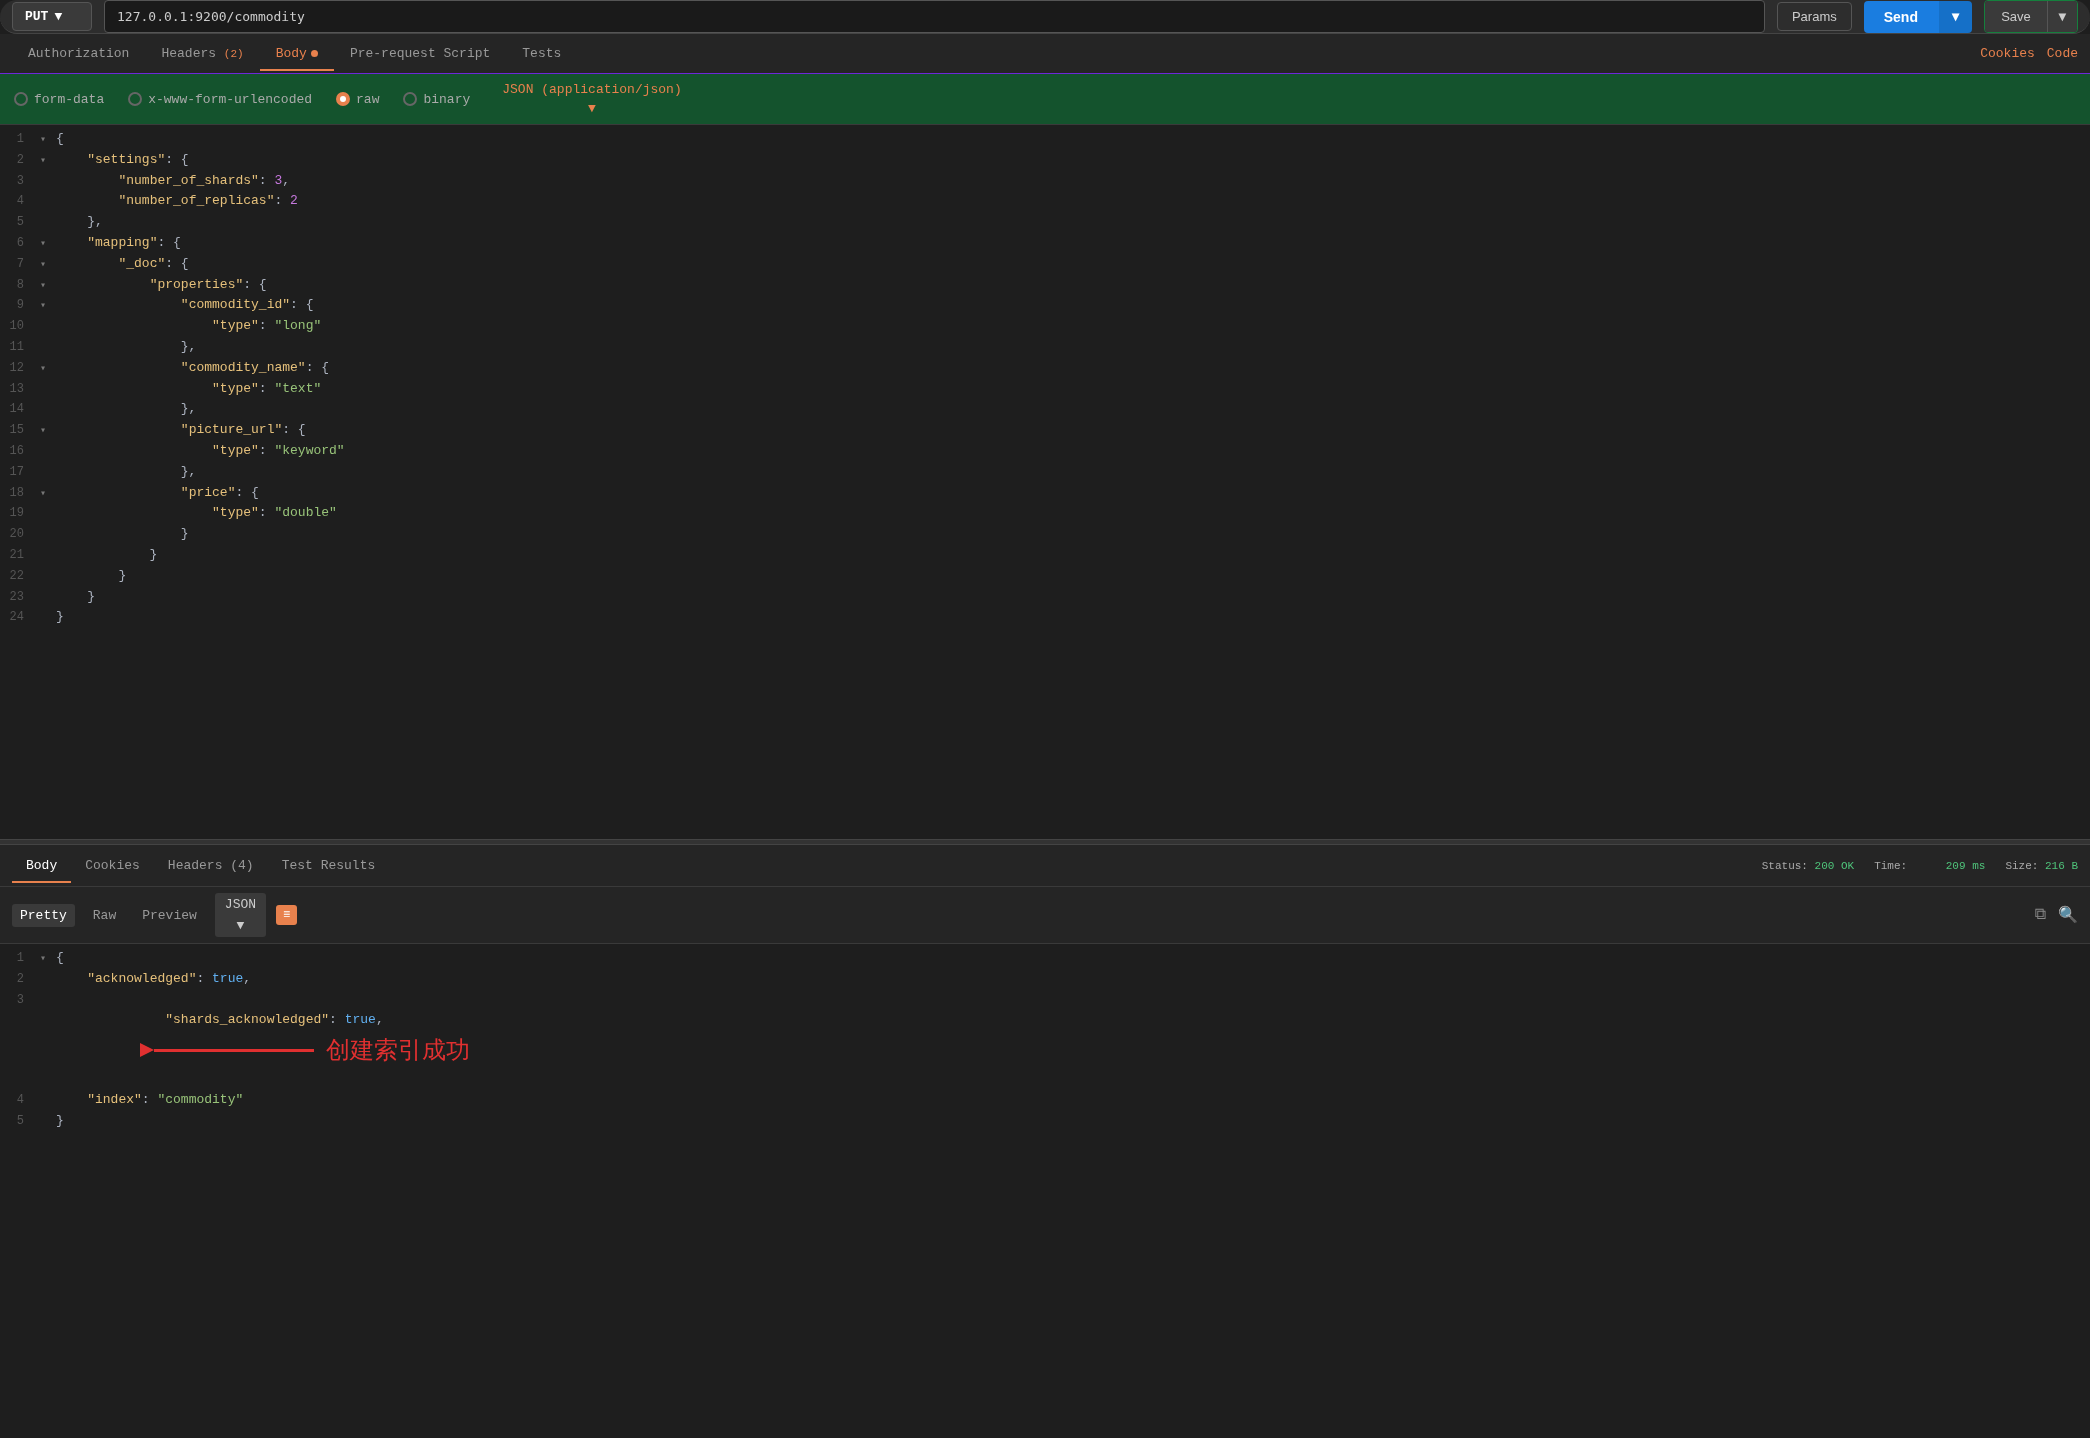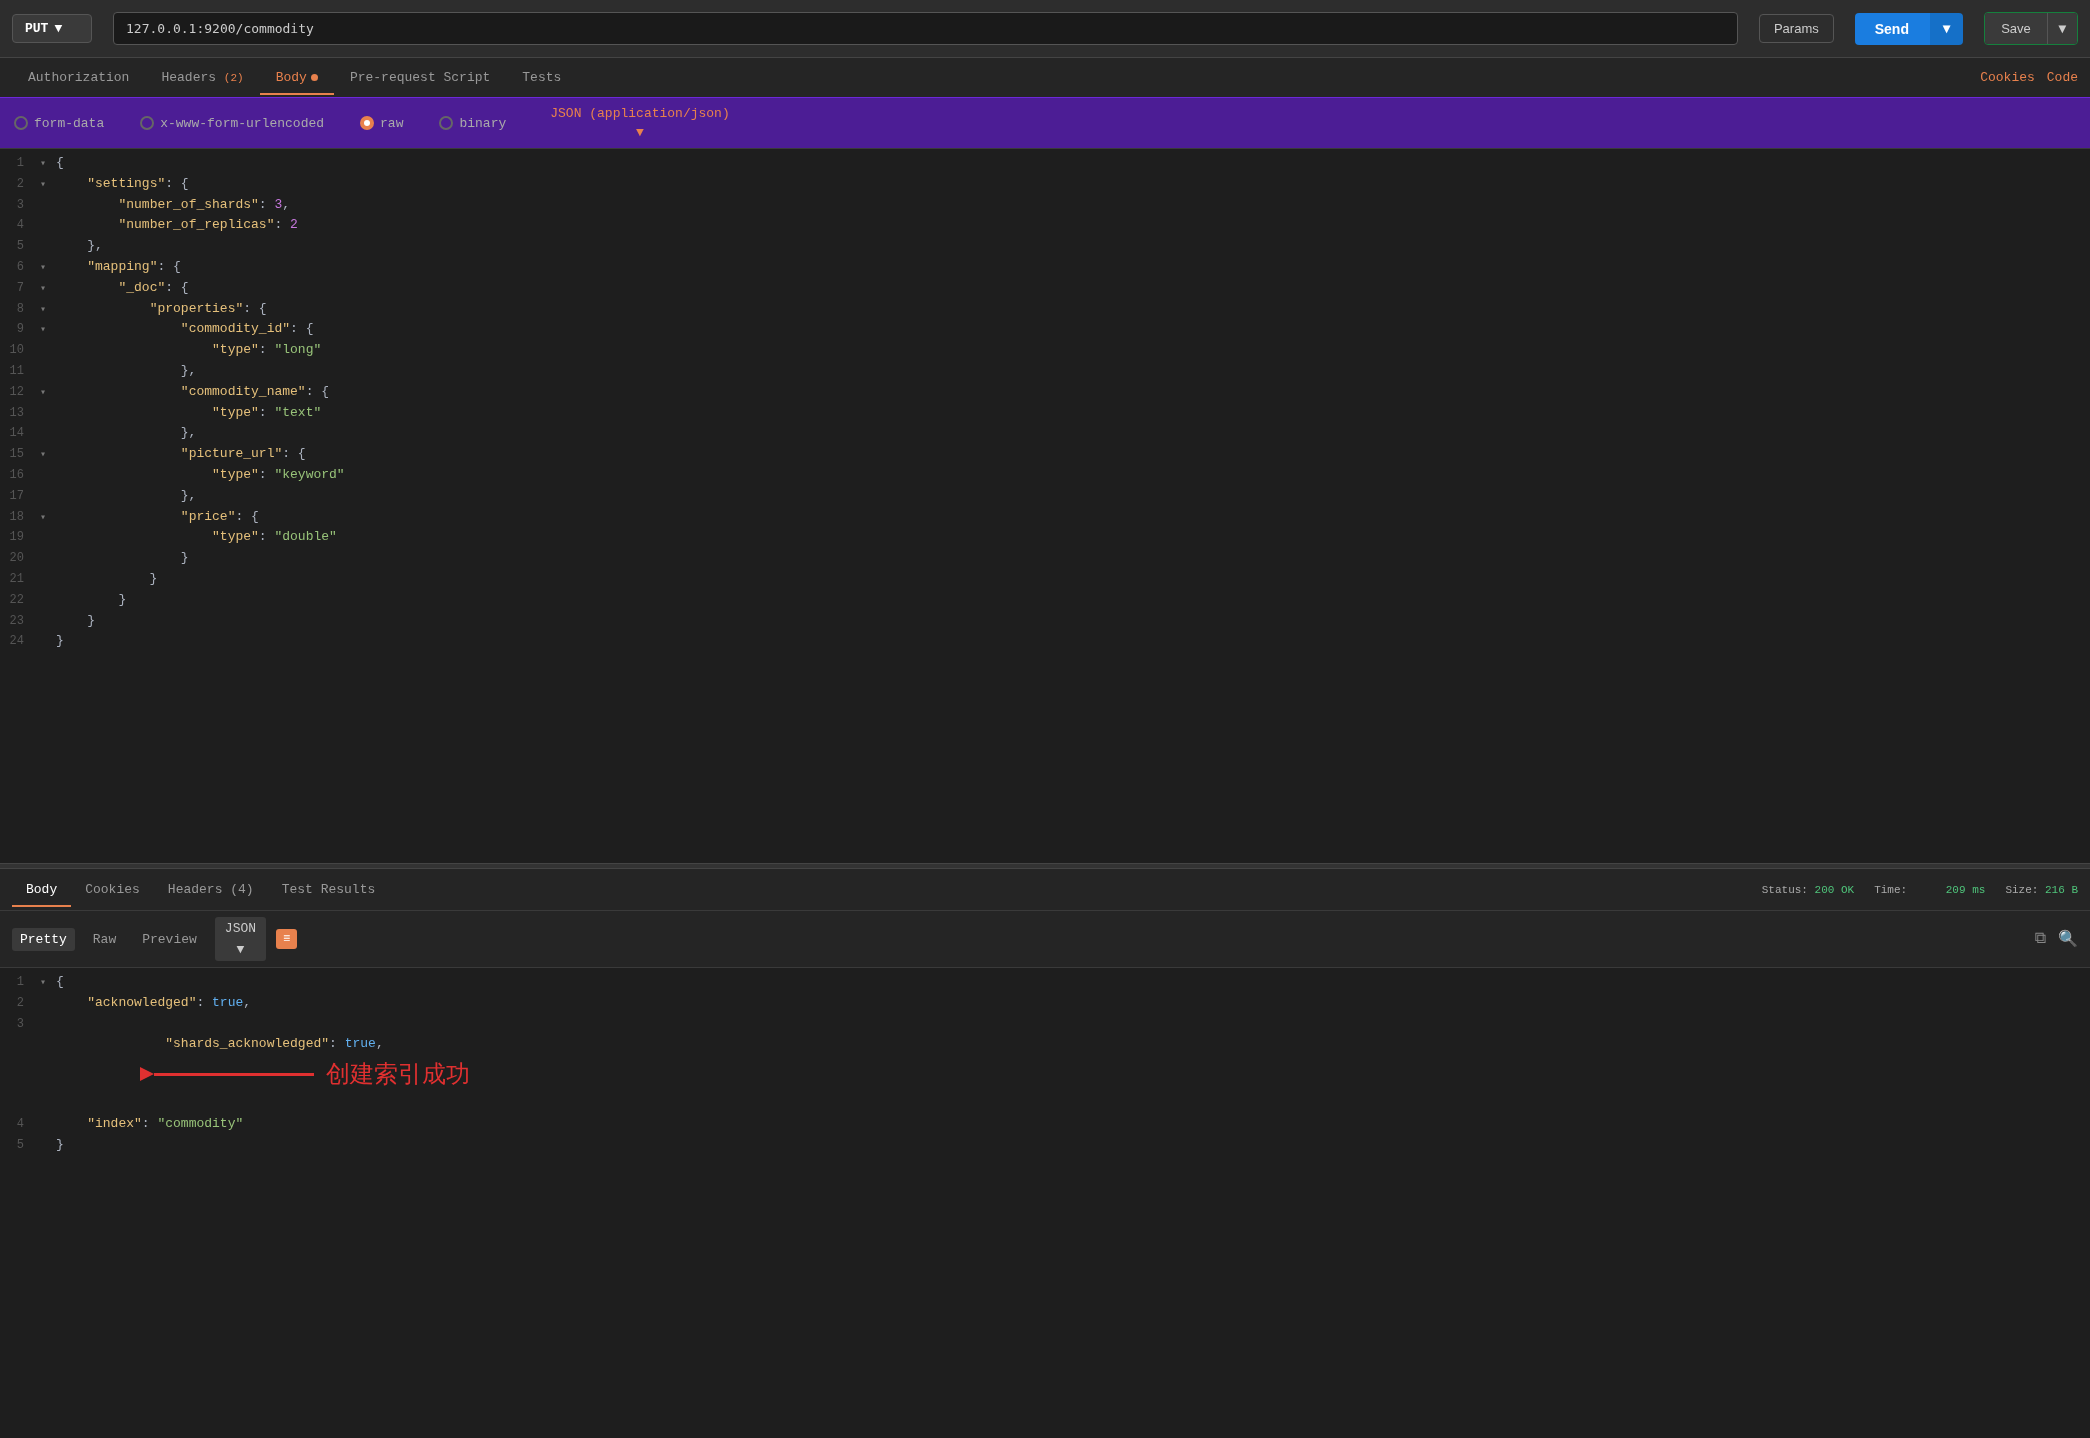--- a/index.html
+++ b/index.html
@@ -10,24 +10,25 @@
       font-size: 13px;
       height: 100vh;
       overflow: hidden;
     }
 
     
     .top-bar {
       display: flex;
       align-items: center;
       background: #2d2d2d;
-      height: 58px;
+      height: 34px;
       padding: 0 12px;
-      gap: 21px;
+      gap: 12px;
       border-bottom: 1px solid #444;
+      border-radius: 24px;
     }
     .method-dropdown {
       display: flex;
       align-items: center;
       background: #3a3a3a;
       border: 1px solid #555;
       border-radius: 4px;
       padding: 6px 12px;
       color: #fff;
       font-weight: bold;
@@ -150,23 +151,23 @@
       gap: 12px;
       color: #e8814d;
       font-size: 13px;
       cursor: pointer;
     }
 
     
     .format-tabs {
       display: flex;
       align-items: center;
-      background: #4c1d95;
+      background: #14532d;
       padding: 8px 14px;
-      gap: 36px;
+      gap: 24px;
       border-bottom: 1px solid #3a3a3a;
     }
     .radio-option {
       display: flex;
       align-items: center;
       gap: 6px;
       color: #aaa;
       cursor: pointer;
       font-size: 13px;
     }

